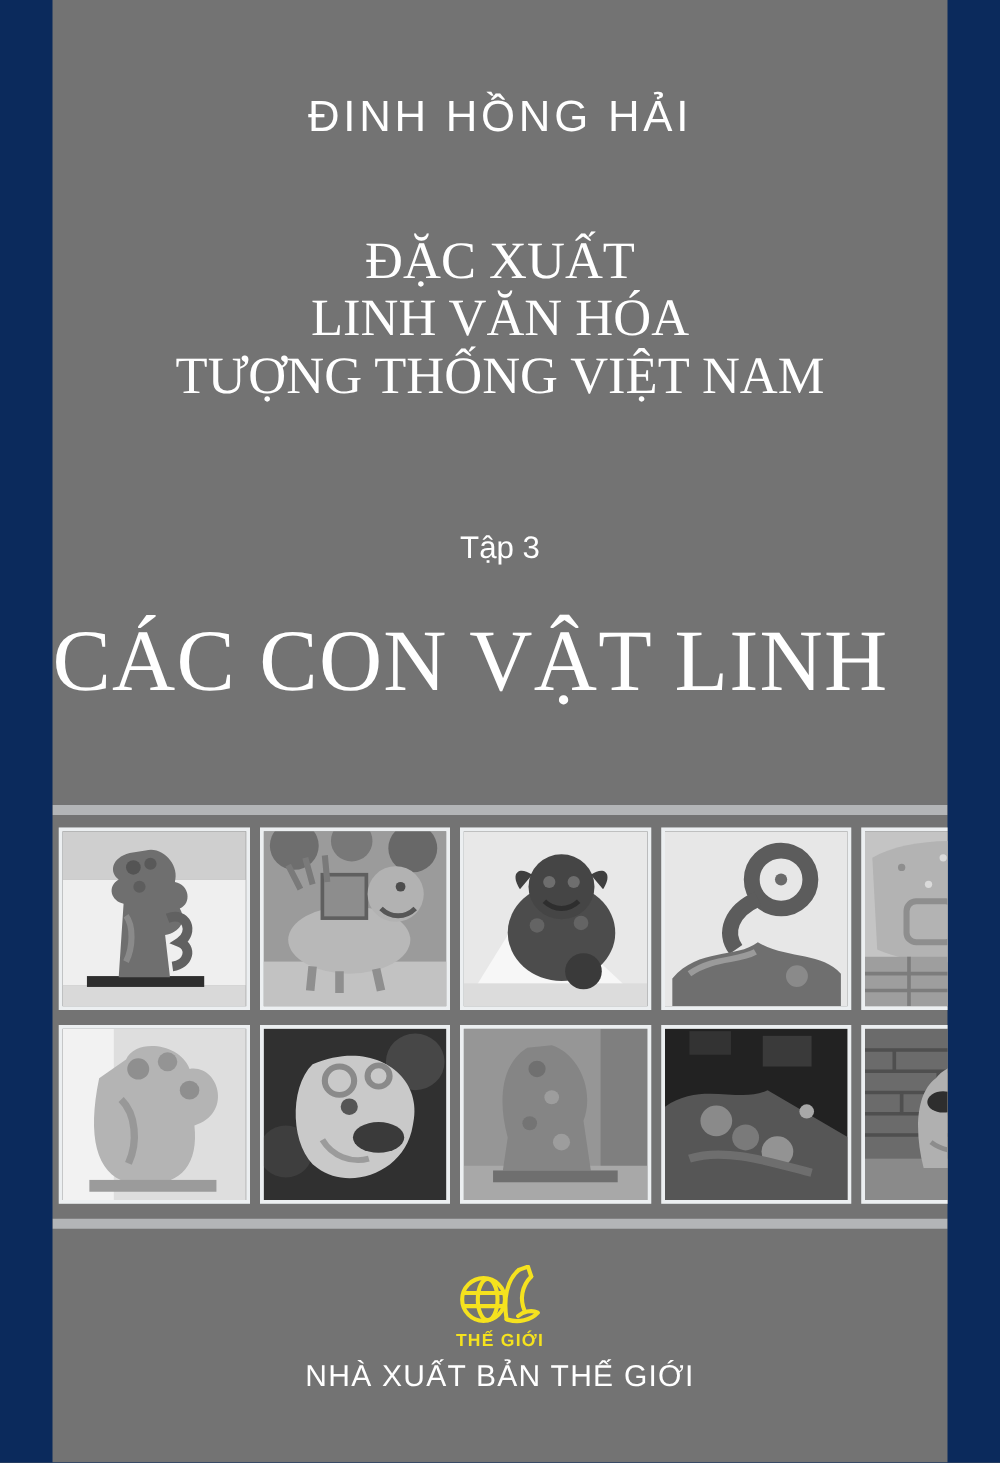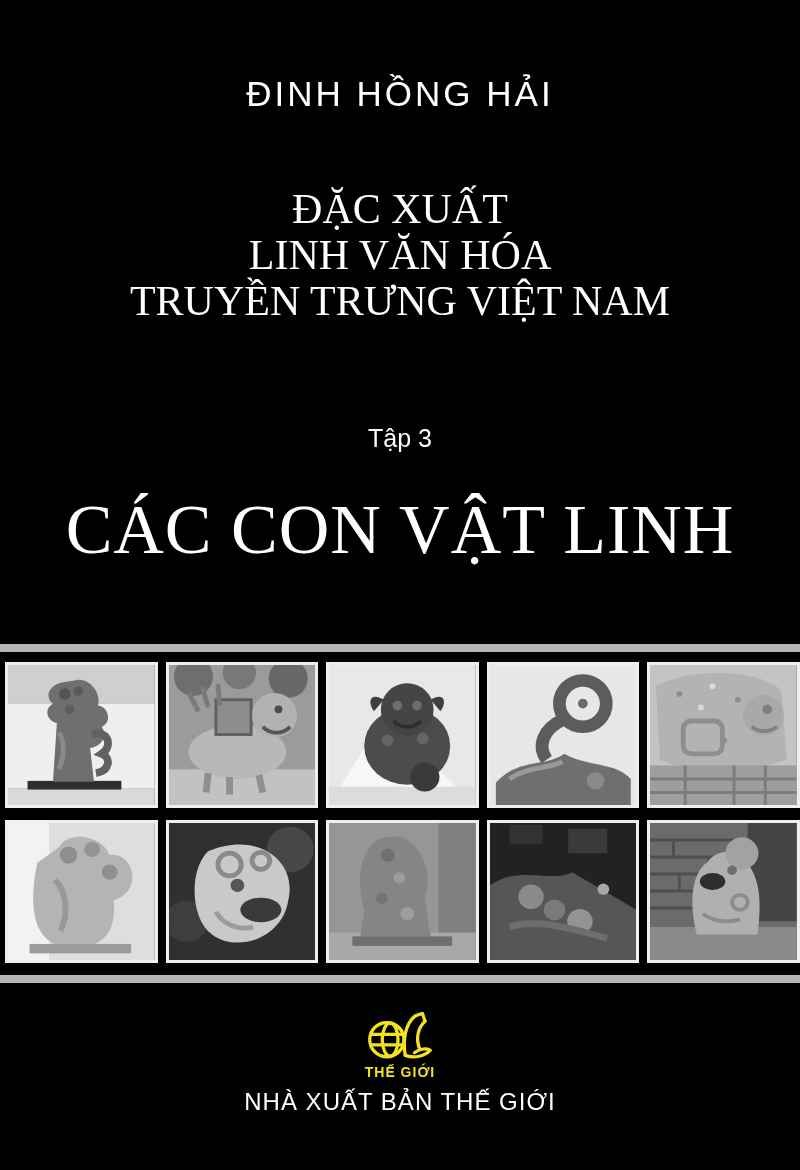--- a/index.html
+++ b/index.html
@@ -1,35 +1,35 @@
 <!DOCTYPE html>
 <html><head>
 <meta charset="utf-8">
 <style>
   html,body{margin:0;padding:0;background:#0b2a5c;}
   .cover{
-    position:relative;width:800px;height:1170px;margin:0 auto;
-    background:#000000;overflow:hidden;
+    position:relative;width:716px;height:1170px;margin:0 auto;
+    background:#737373;overflow:hidden;
     font-family:"Liberation Sans", sans-serif;color:#fff;
   }
   .author{
     position:absolute;top:74px;left:0;width:100%;text-align:center;
     font-size:35px;font-weight:400;letter-spacing:3px;color:#fff;
   }
   .series-title{
     position:absolute;top:186px;left:0;width:100%;text-align:center;
     font-family:"Liberation Serif", serif;font-weight:400;
     font-size:42px;line-height:46px;color:#fff;
   }
   .volume{
     position:absolute;top:424px;left:0;width:100%;text-align:center;
     font-size:25px;font-weight:400;color:#fff;
   }
   .main-title{
-    position:absolute;top:490px;left:0;width:100%;text-align:center;
+    position:absolute;top:490px;left:0;width:100%;
     font-family:"Liberation Serif", serif;font-weight:400;
     font-size:70px;letter-spacing:1px;color:#fff;white-space:nowrap;
   }
   .band{position:absolute;left:0;width:100%;height:8px;background:#B3B5B7;}
   .band-top{top:644px;}
   .band-bottom{top:975px;}
   .photo-grid{
     position:absolute;top:662px;left:5px;width:795px;height:301px;
     display:grid;grid-template-columns:repeat(5,1fr);
     grid-template-rows:146px 143px;column-gap:8px;row-gap:12px;
@@ -53,21 +53,21 @@
 </head>
 <body>
 
 <div class="cover">
 
   <div class="author">ĐINH HỒNG HẢI</div>
 
   <div class="series-title">
     <div>ĐẶC XUẤT</div>
     <div>LINH VĂN HÓA</div>
-    <div>TRUYỀN TRƯNG VIỆT NAM</div>
+    <div>TƯỢNG THỐNG VIỆT NAM</div>
   </div>
 
   <div class="volume">Tập 3</div>
 
   <div class="main-title">CÁC CON VẬT LINH</div>
 
   <div class="band band-top"></div>
 
   <div class="photo-grid">
 

